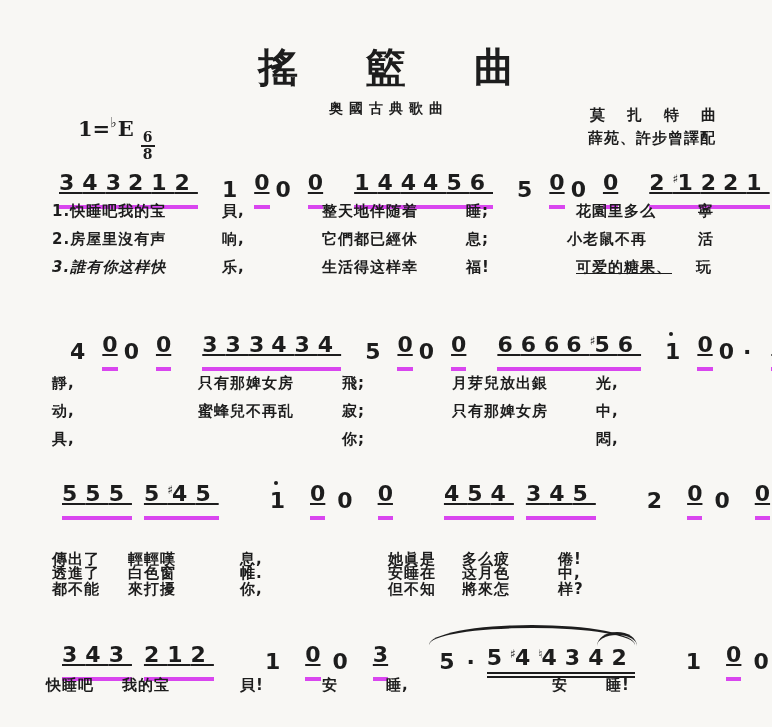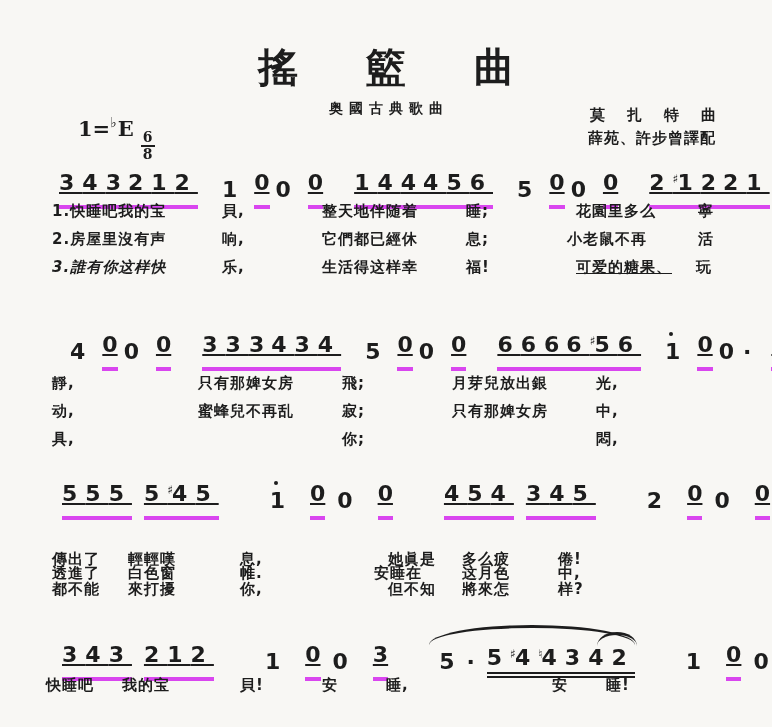--- a/index.html
+++ b/index.html
@@ -212,21 +212,21 @@
         <span class="tok w"><span class="d">2</span></span>
         <span class="tok u1"><span class="d">0</span></span>
         <span class="tok"><span class="d">0</span></span>
         <span class="tok u1 w"><span class="d">0</span></span>
         <div class="bar"></div>
       </div>
       <div class="lyrics" style="top: 520px; margin-top: 44px;">
         <span class="lyr" style="left: 52px;">透進了</span>
         <span class="lyr" style="left: 128px;">白色窗</span>
         <span class="lyr" style="left: 240px;">帷.</span>
-        <span class="lyr" style="left: 374px;">安睡在</span>
+        <span class="lyr" style="left: 388px;">安睡在</span>
         <span class="lyr" style="left: 462px;">这月色</span>
         <span class="lyr" style="left: 558px;">中,</span>
       </div>
       <div class="lyrics" style="top: 550px;">
         <span class="lyr" style="left: 52px;">傳出了</span>
         <span class="lyr" style="left: 128px;">輕輕嘆</span>
         <span class="lyr" style="left: 240px;">息,</span>
         <span class="lyr" style="left: 388px;">她眞是</span>
         <span class="lyr" style="left: 462px;">多么疲</span>
         <span class="lyr" style="left: 558px;">倦!</span>

